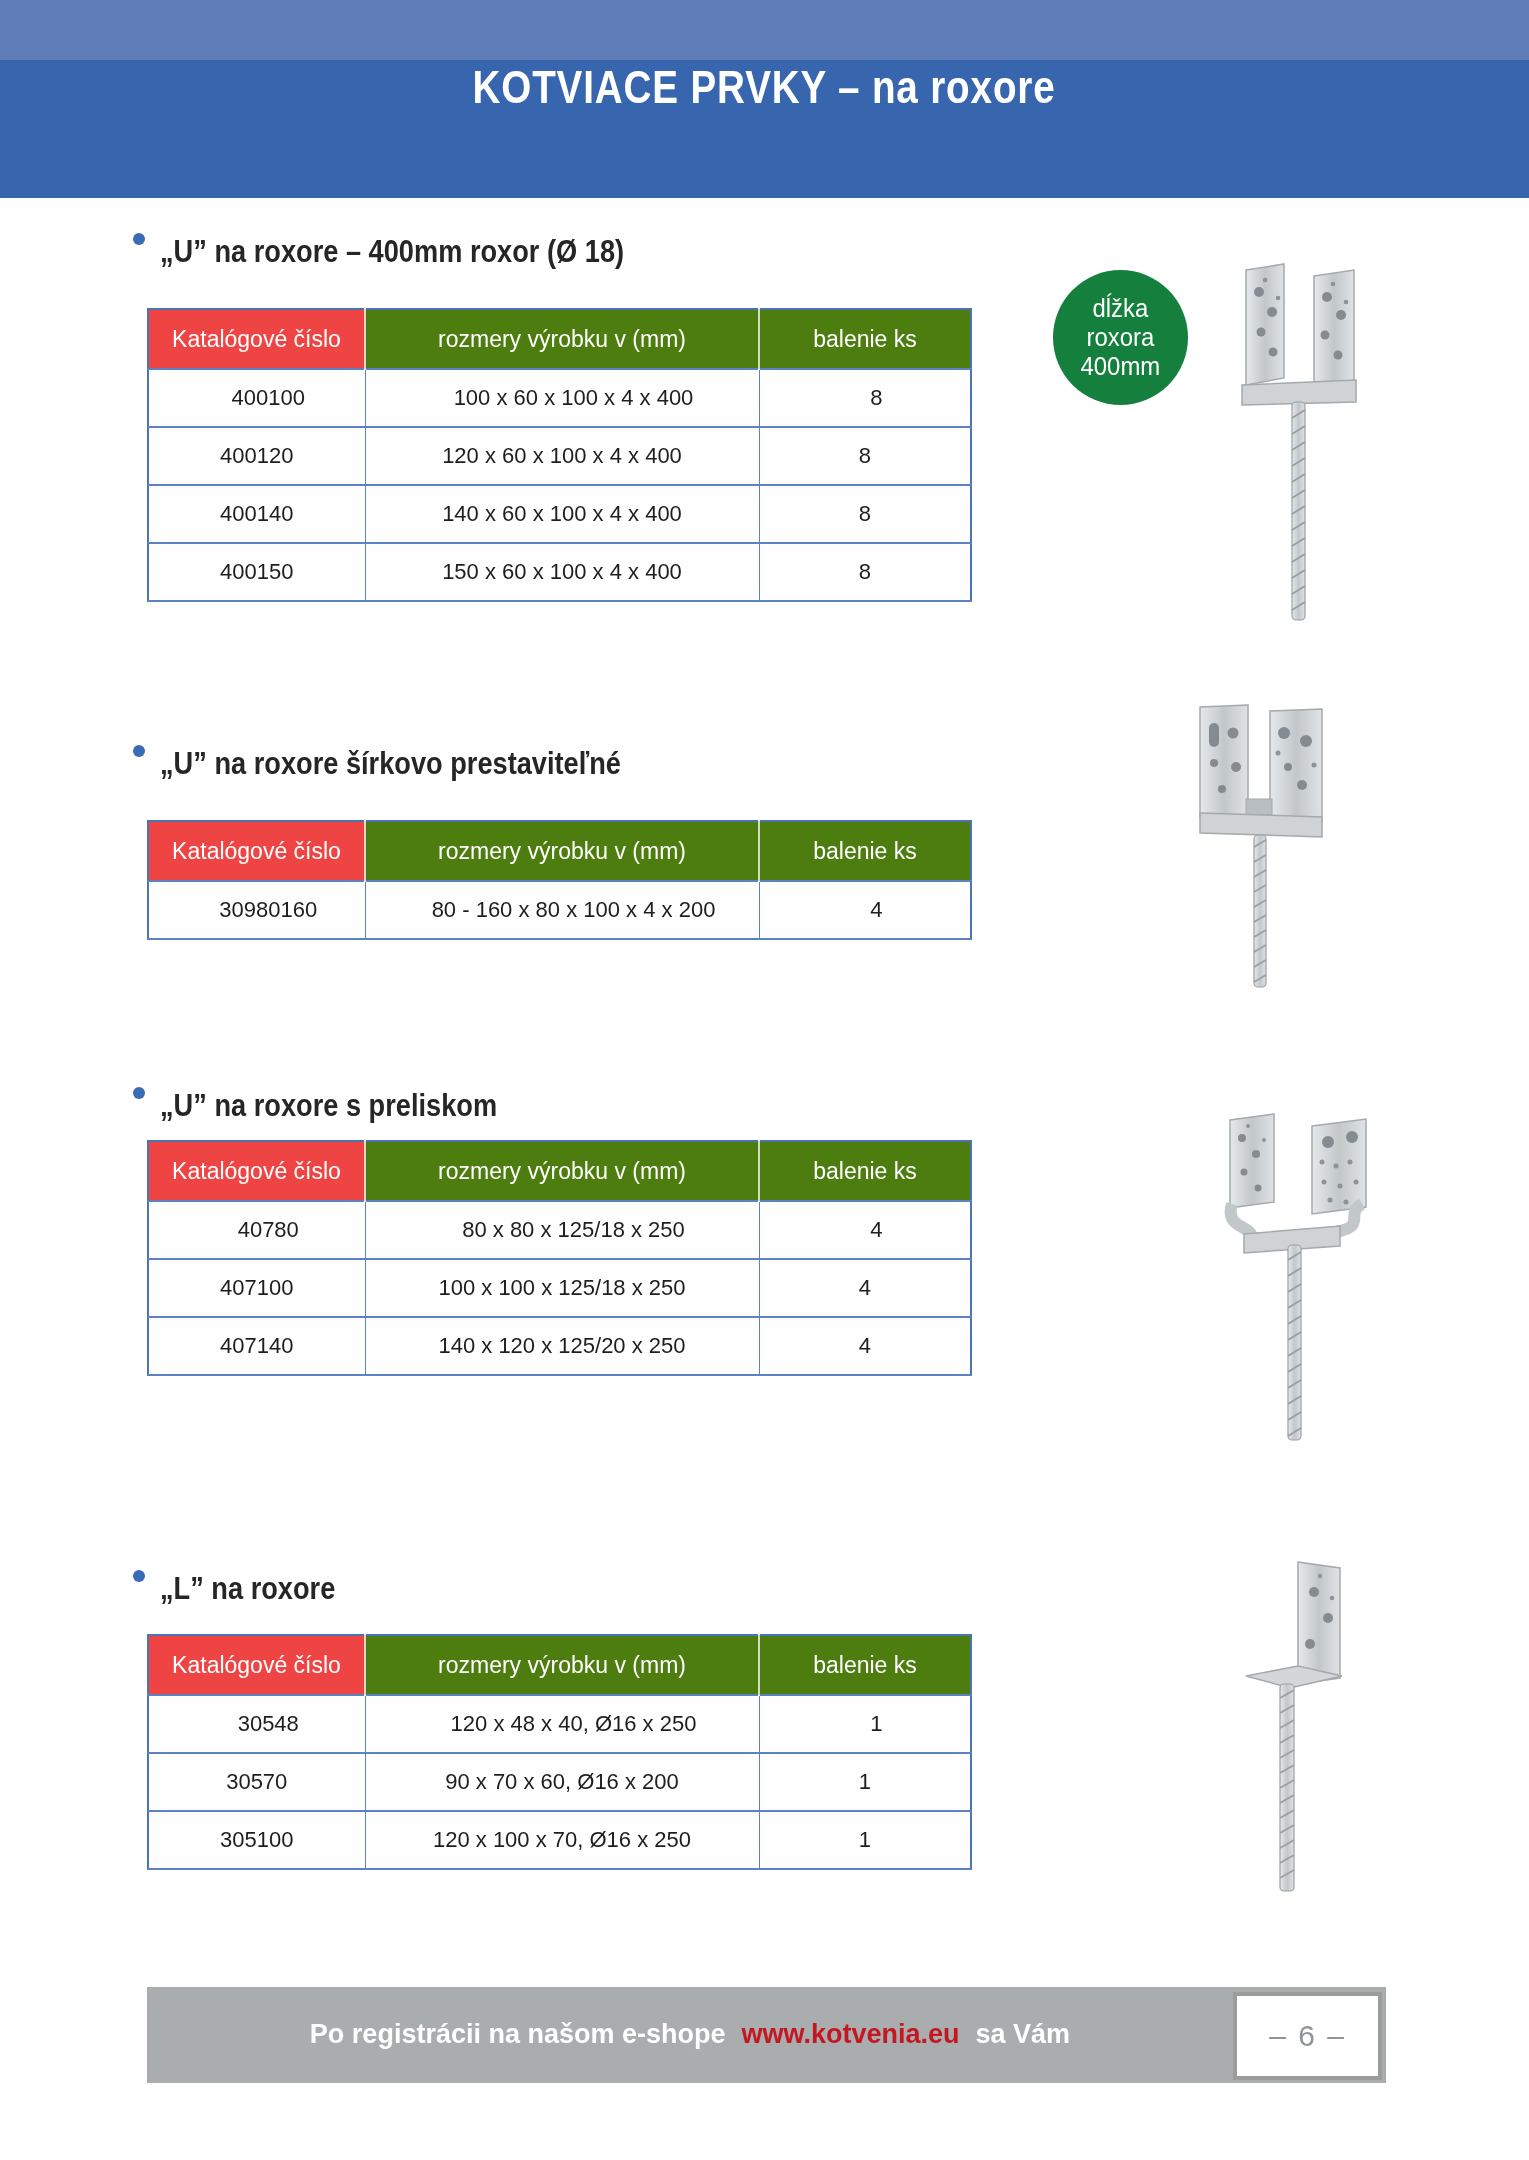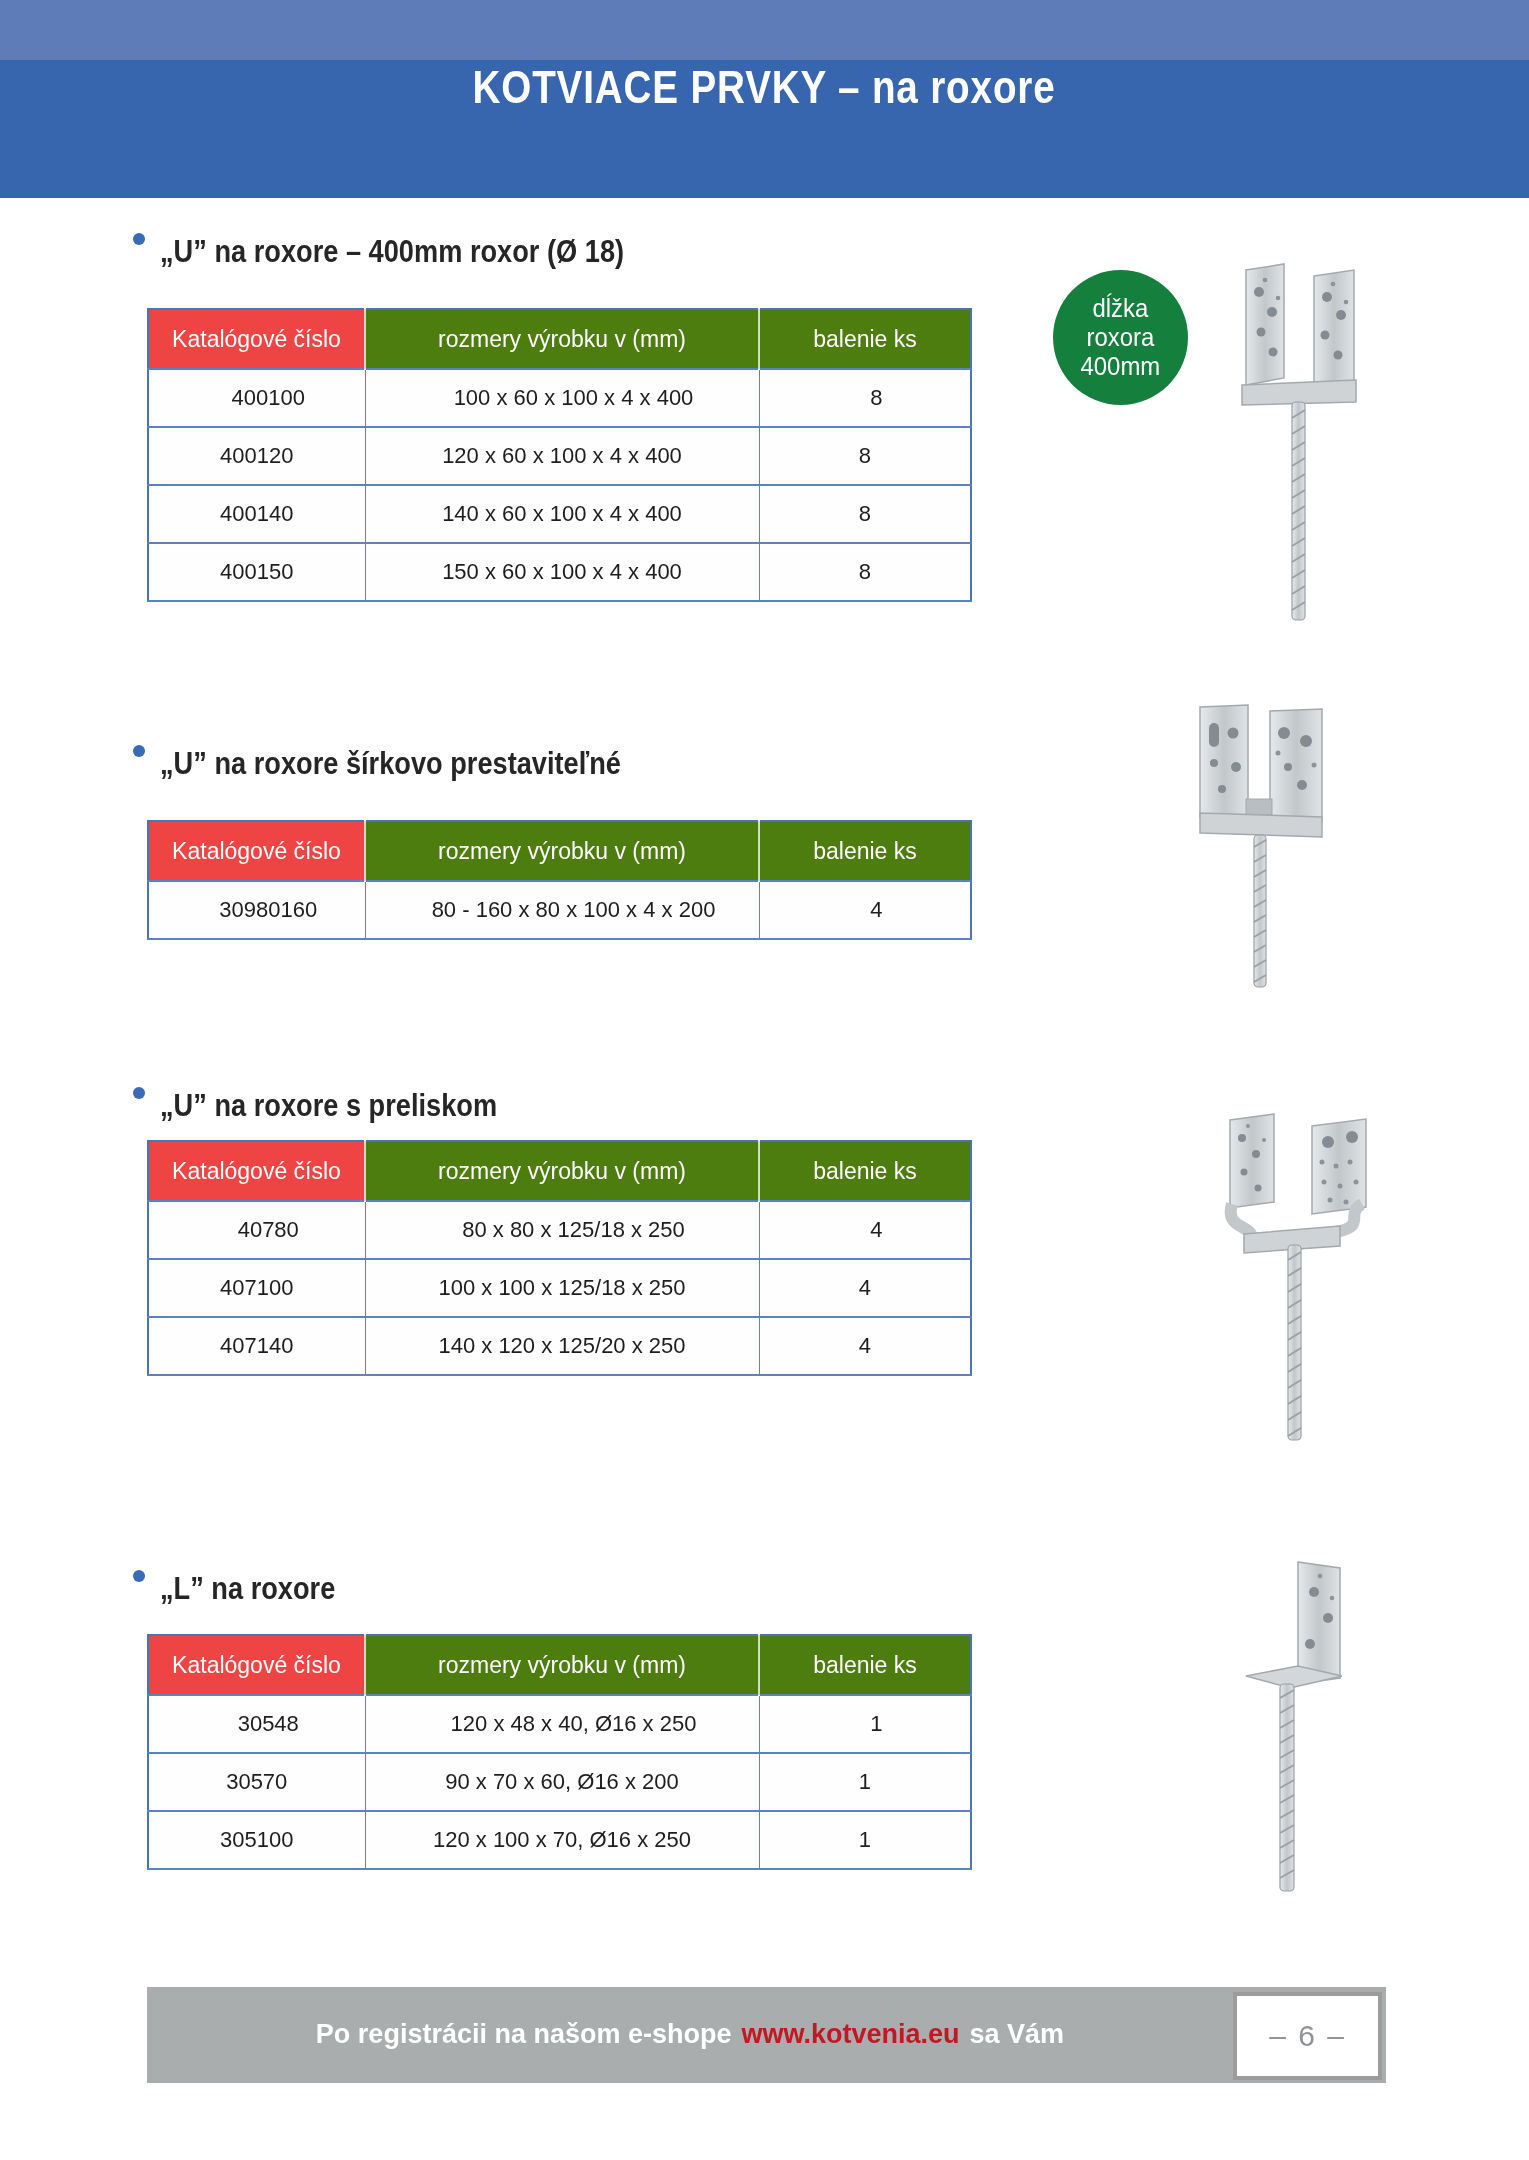--- a/index.html
+++ b/index.html
@@ -55,21 +55,21 @@
   
   .prod { position: absolute; }
 
   
   .footer-bar { position: absolute; left: 147px; top: 1987px; width: 1239px; height: 96px; background: #aaadad; }
   .footer-text {
     position: absolute; left: 147px; top: 1987px; width: 1086px; height: 96px;
     display: flex; flex-direction: column; align-items: center; justify-content: center;
     color: #ffffff; font-weight: 700; font-size: 27px; line-height: 1.3;
   }
-  .f-line { display: flex; gap: 10px; white-space: nowrap; }
+  .f-line { display: flex; gap: 16px; white-space: nowrap; }
   .f-link { color: #c31722; cursor: pointer; }
   .page-box {
     position: absolute; left: 1233px; top: 1992px; width: 149px; height: 88px;
     background: #ffffff; border: 4px solid #9c9c9c;
     display: flex; align-items: center; justify-content: center;
     color: #8f9496; font-size: 30px; letter-spacing: 2px;
   }
 </style>
 </head>
 <body>

